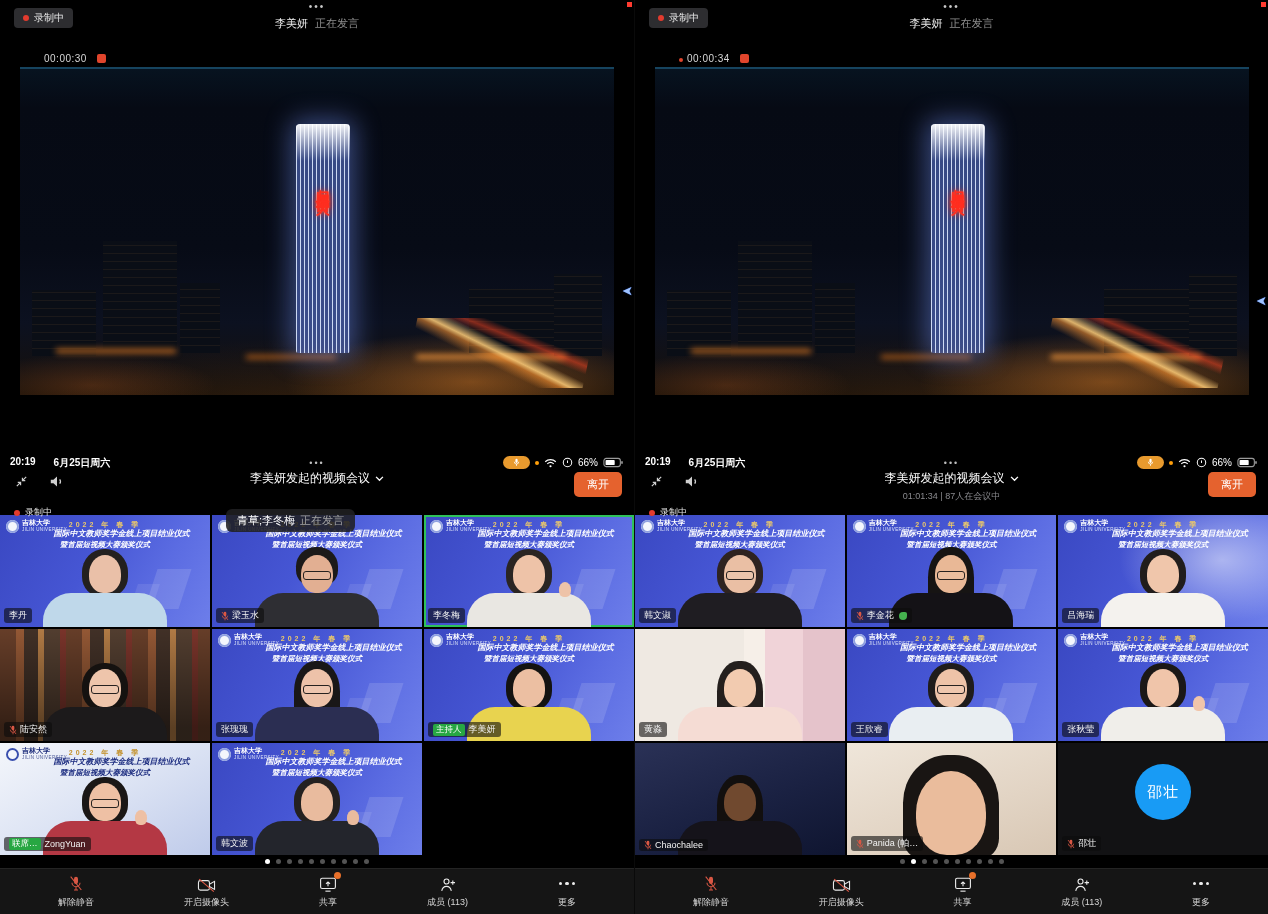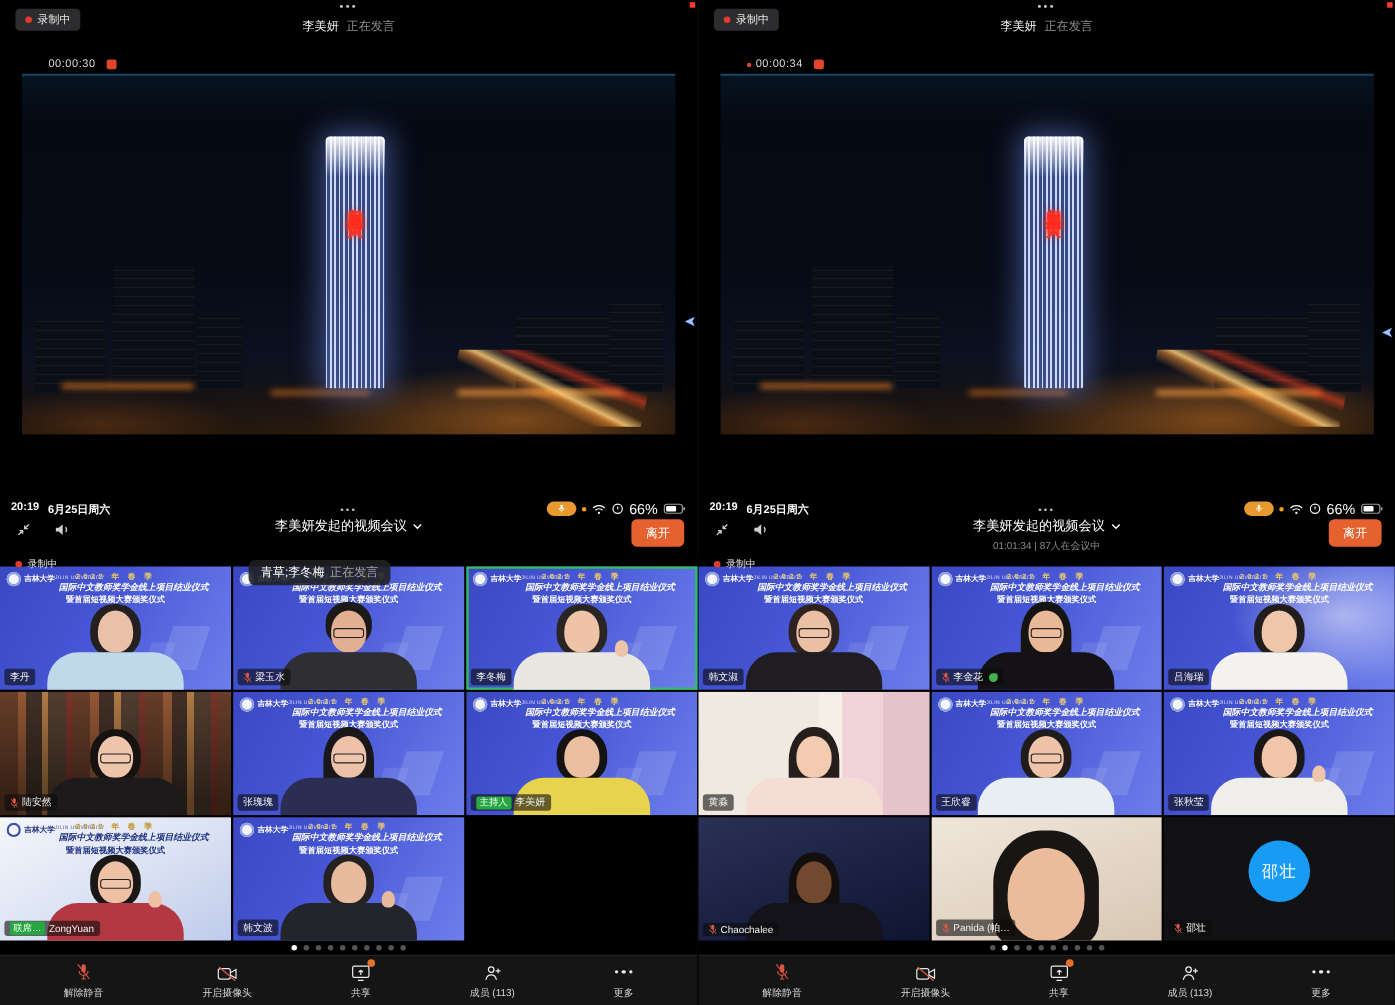--- a/index.html
+++ b/index.html
@@ -54,26 +54,26 @@
            background:linear-gradient(180deg, rgba(255,255,255,.95), rgba(255,255,255,0)); border-radius:4px 4px 0 0;}
   .twtext { position:absolute; top:24%; left:50%; transform:translateX(-50%);
             writing-mode:vertical-rl; color:#ff2d1f; font-size:14px; font-weight:bold; letter-spacing:4px;
             text-shadow:0 0 7px rgba(255,45,20,.95), 0 0 2px rgba(255,120,90,.9);}
   .cursor { position:absolute; top:284px; right:1px; z-index:6; color:#9fc3ff; font-size:13px;
             text-shadow:0 0 1px #1d4fd0; transform:rotate(180deg);}
 
   
   .statusbar { position:absolute; top:455px; left:0; width:100%; height:15px; padding:0 10px;
                display:flex; justify-content:space-between; align-items:center; color:#fff; font-size:10px; }
-  .sbl { display:flex; gap:8px; font-weight:bold; }
+  .sbl { display:flex; gap:18px; font-weight:bold; }
   .sbc { position:absolute; left:0; right:0; text-align:center; color:#bdbdbd; letter-spacing:2px; font-size:9px;}
   .sbr { display:flex; align-items:center; gap:5px; z-index:2;}
   .micpill { width:27px; height:13px; border-radius:7px; background:#e89a2e; display:flex; align-items:center; justify-content:center;}
   .odot { width:4px; height:4px; border-radius:50%; background:#ff9f0a; display:inline-block;}
-  .battxt { font-size:13px; }
+  .battxt { font-size:10px; }
 
   
   .meethdr { position:absolute; top:470px; left:0; width:100%; height:32px; }
   .hicons { position:absolute; left:14px; top:4px; display:flex; gap:20px; align-items:center;}
   .htitle { position:absolute; left:0; right:0; top:0; text-align:center;}
   .htitle .t { color:#fff; font-size:12px; display:flex; justify-content:center; align-items:center; gap:5px;}
   .htitle .st { color:#8a8a8e; font-size:9px; margin-top:3px;}
   .leave { position:absolute; right:12px; top:2px; background:#e5622e; color:#fff; border:none;
            border-radius:5px; font-size:11px; padding:5px 13px; font-family:inherit;}
 
@@ -95,28 +95,28 @@
   .bgdark  { background:#121214;}
   .lt::after { content:""; position:absolute; inset:0;
                background:radial-gradient(ellipse 70% 80% at 78% 40%, rgba(255,255,255,.5), transparent 70%);}
   .cube { position:absolute; background:rgba(255,255,255,.13); transform:skewX(-18deg);}
   .cu1 { right:12%; top:48%; width:34px; height:40px;}
   .cu2 { right:26%; top:62%; width:22px; height:30px; background:rgba(255,255,255,.09);}
   .vlogo { position:absolute; top:5px; left:6px; display:flex; gap:3px; align-items:center; z-index:1;}
   .lcirc { width:13px; height:13px; border-radius:50%; background:#f4f6fc;
            box-shadow:inset 0 0 0 2px #8fa0e0; }
   .bgslide .lcirc { box-shadow:inset 0 0 0 2px #3a4fae; }
-  .ltxt { display:flex; flex-direction:row; line-height:1.1;}
+  .ltxt { display:flex; flex-direction:column; line-height:1.1;}
   .ltxt b { font-size:7px; color:#fff; font-weight:bold; font-family:"Liberation Serif",serif;}
   .ltxt i { font-size:4.5px; color:#dfe5f8; font-style:normal; letter-spacing:.4px;}
   .bgslide .ltxt b { color:#21307d;} .bgslide .ltxt i { color:#4a5796;}
   .vt { position:absolute; top:5px; left:0; right:0; text-align:center; z-index:1; line-height:1.35;}
   .vt .t1 { font-size:7px; color:#ecc96a; letter-spacing:3px; font-weight:bold;}
   .vt .t2 { font-size:8px; color:#fff; font-weight:bold; font-style:italic;margin-left:33px;}
-  .vt .t3 { font-size:7.5px; color:#fff; font-weight:bold; text-align:center;}
+  .vt .t3 { font-size:7.5px; color:#fff; font-weight:bold; font-style:italic;text-align:center;}
   .bgslide .vt .t1 { color:#c3912c;}
   .bgslide .vt .t2, .bgslide .vt .t3 { color:#1d2d80;}
 
   .person { position:absolute; inset:0; z-index:1;}
   .person .hair { position:absolute; left:50%; transform:translateX(-50%); bottom:30px;
                   width:46px; height:48px; border-radius:48% 48% 42% 42%; background:var(--hair,#1e1b1a);}
   .person.lh .hair { height:66px; bottom:14px; border-radius:46% 46% 26% 26%;}
   .person.man .hair { height:40px; bottom:40px; width:42px;}
   .person .head { position:absolute; left:50%; transform:translateX(-50%); bottom:34px;
                   width:32px; height:38px; border-radius:50% 50% 44% 44%; background:var(--skin,#e8bb9d);}

